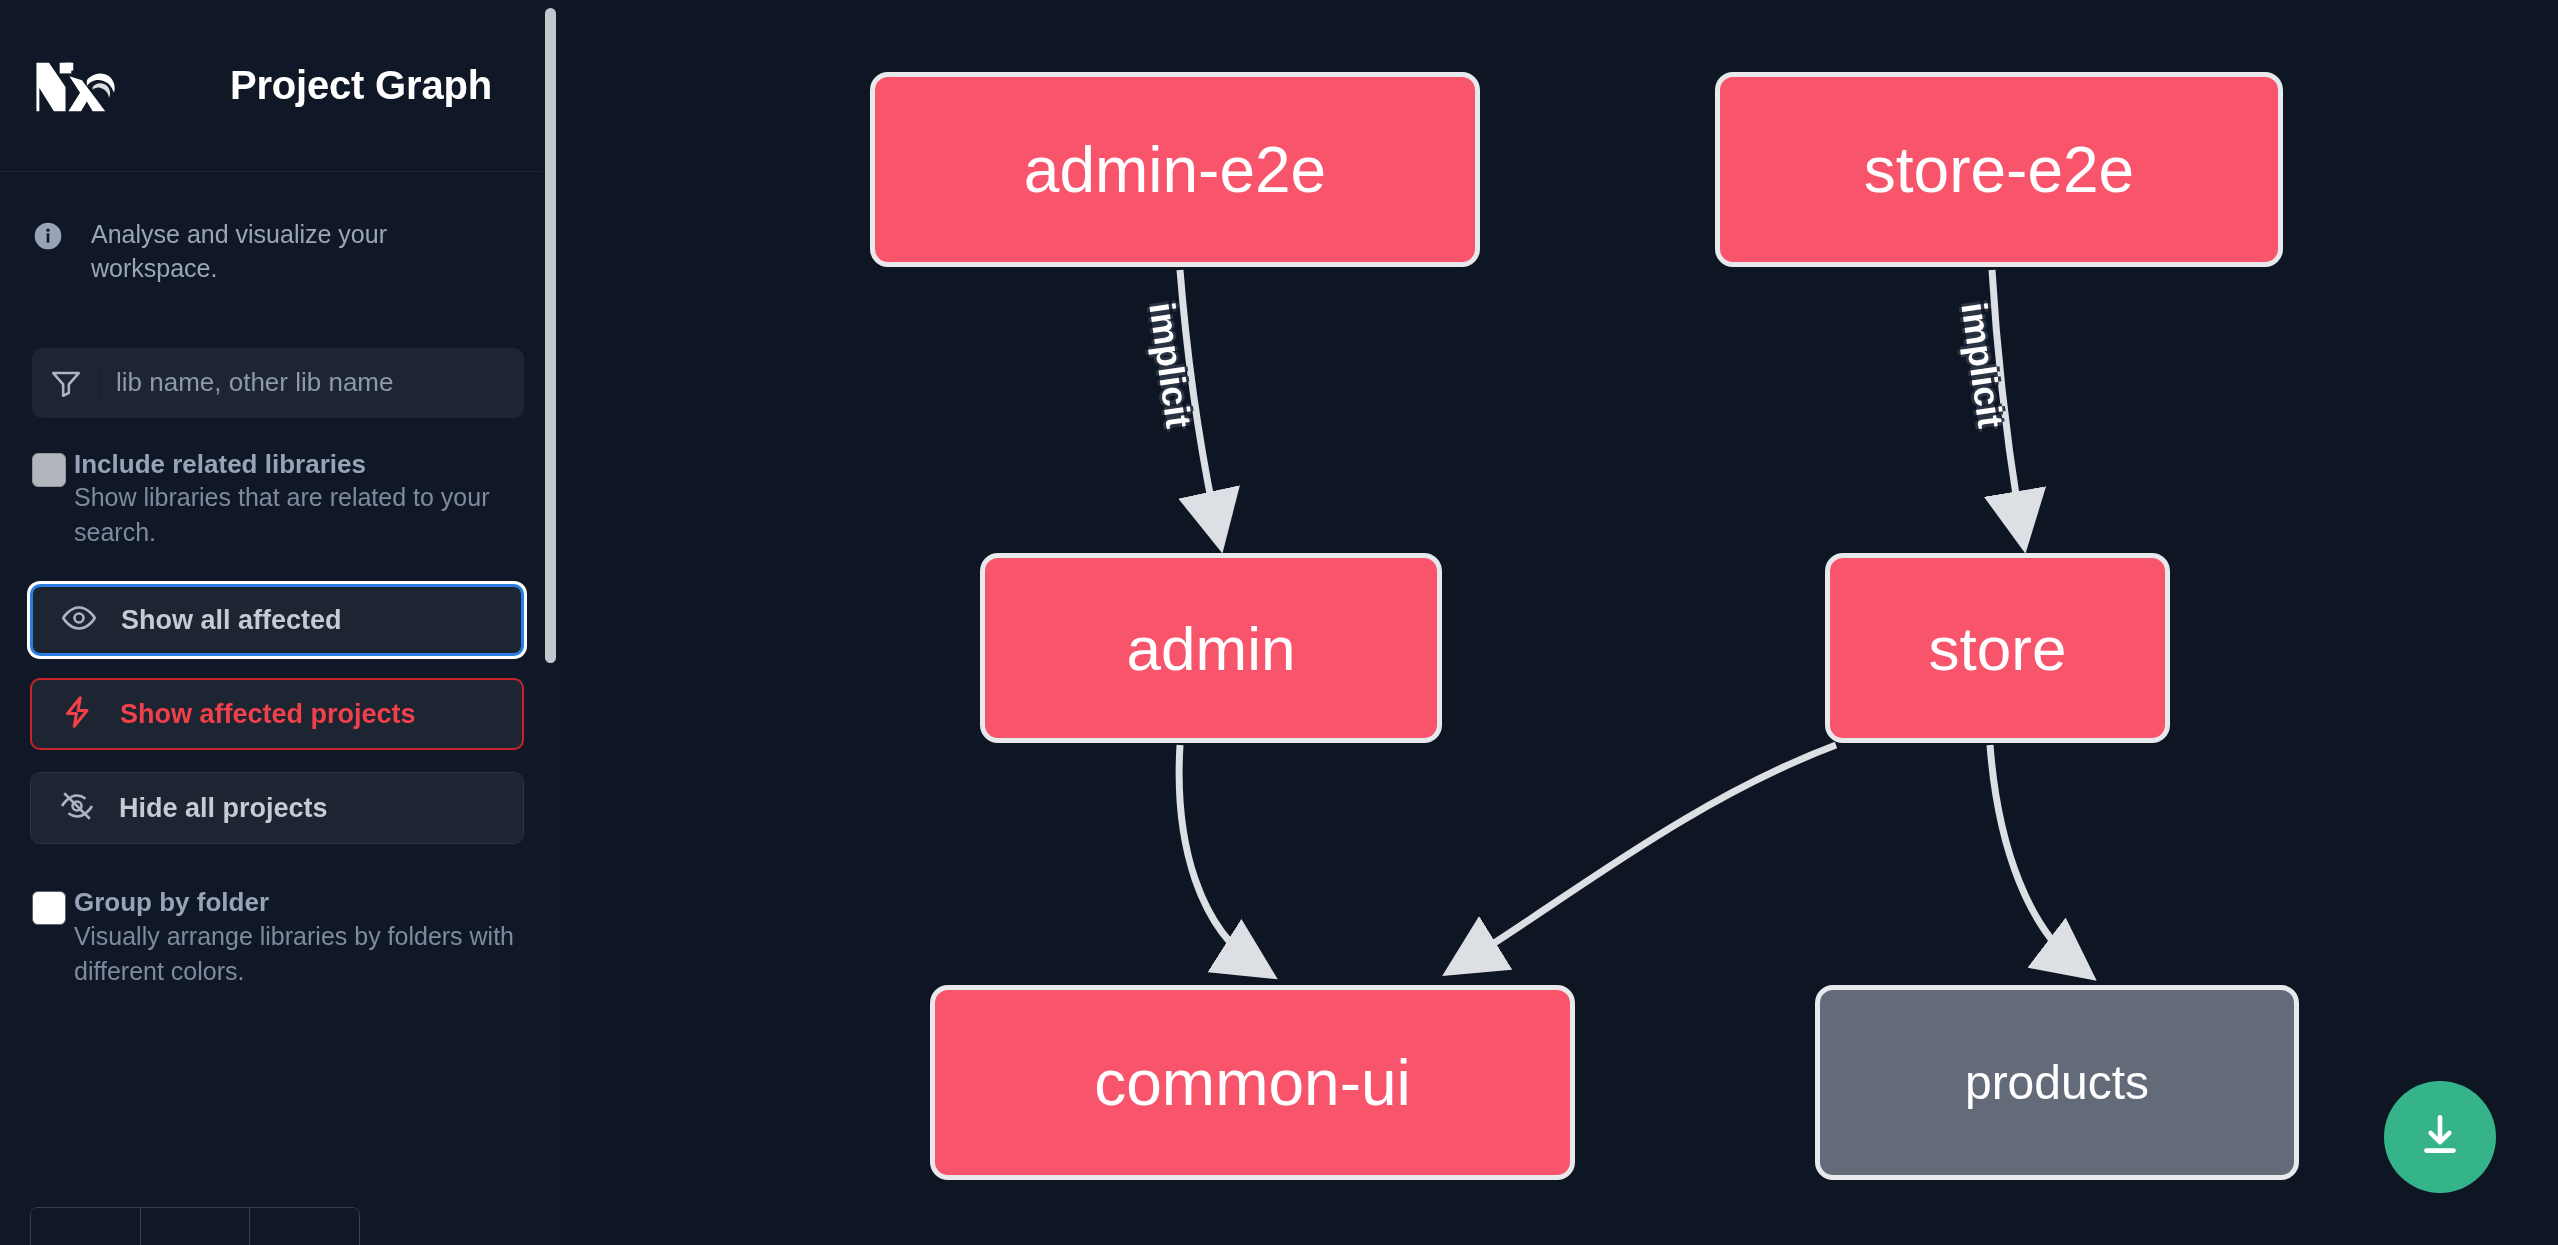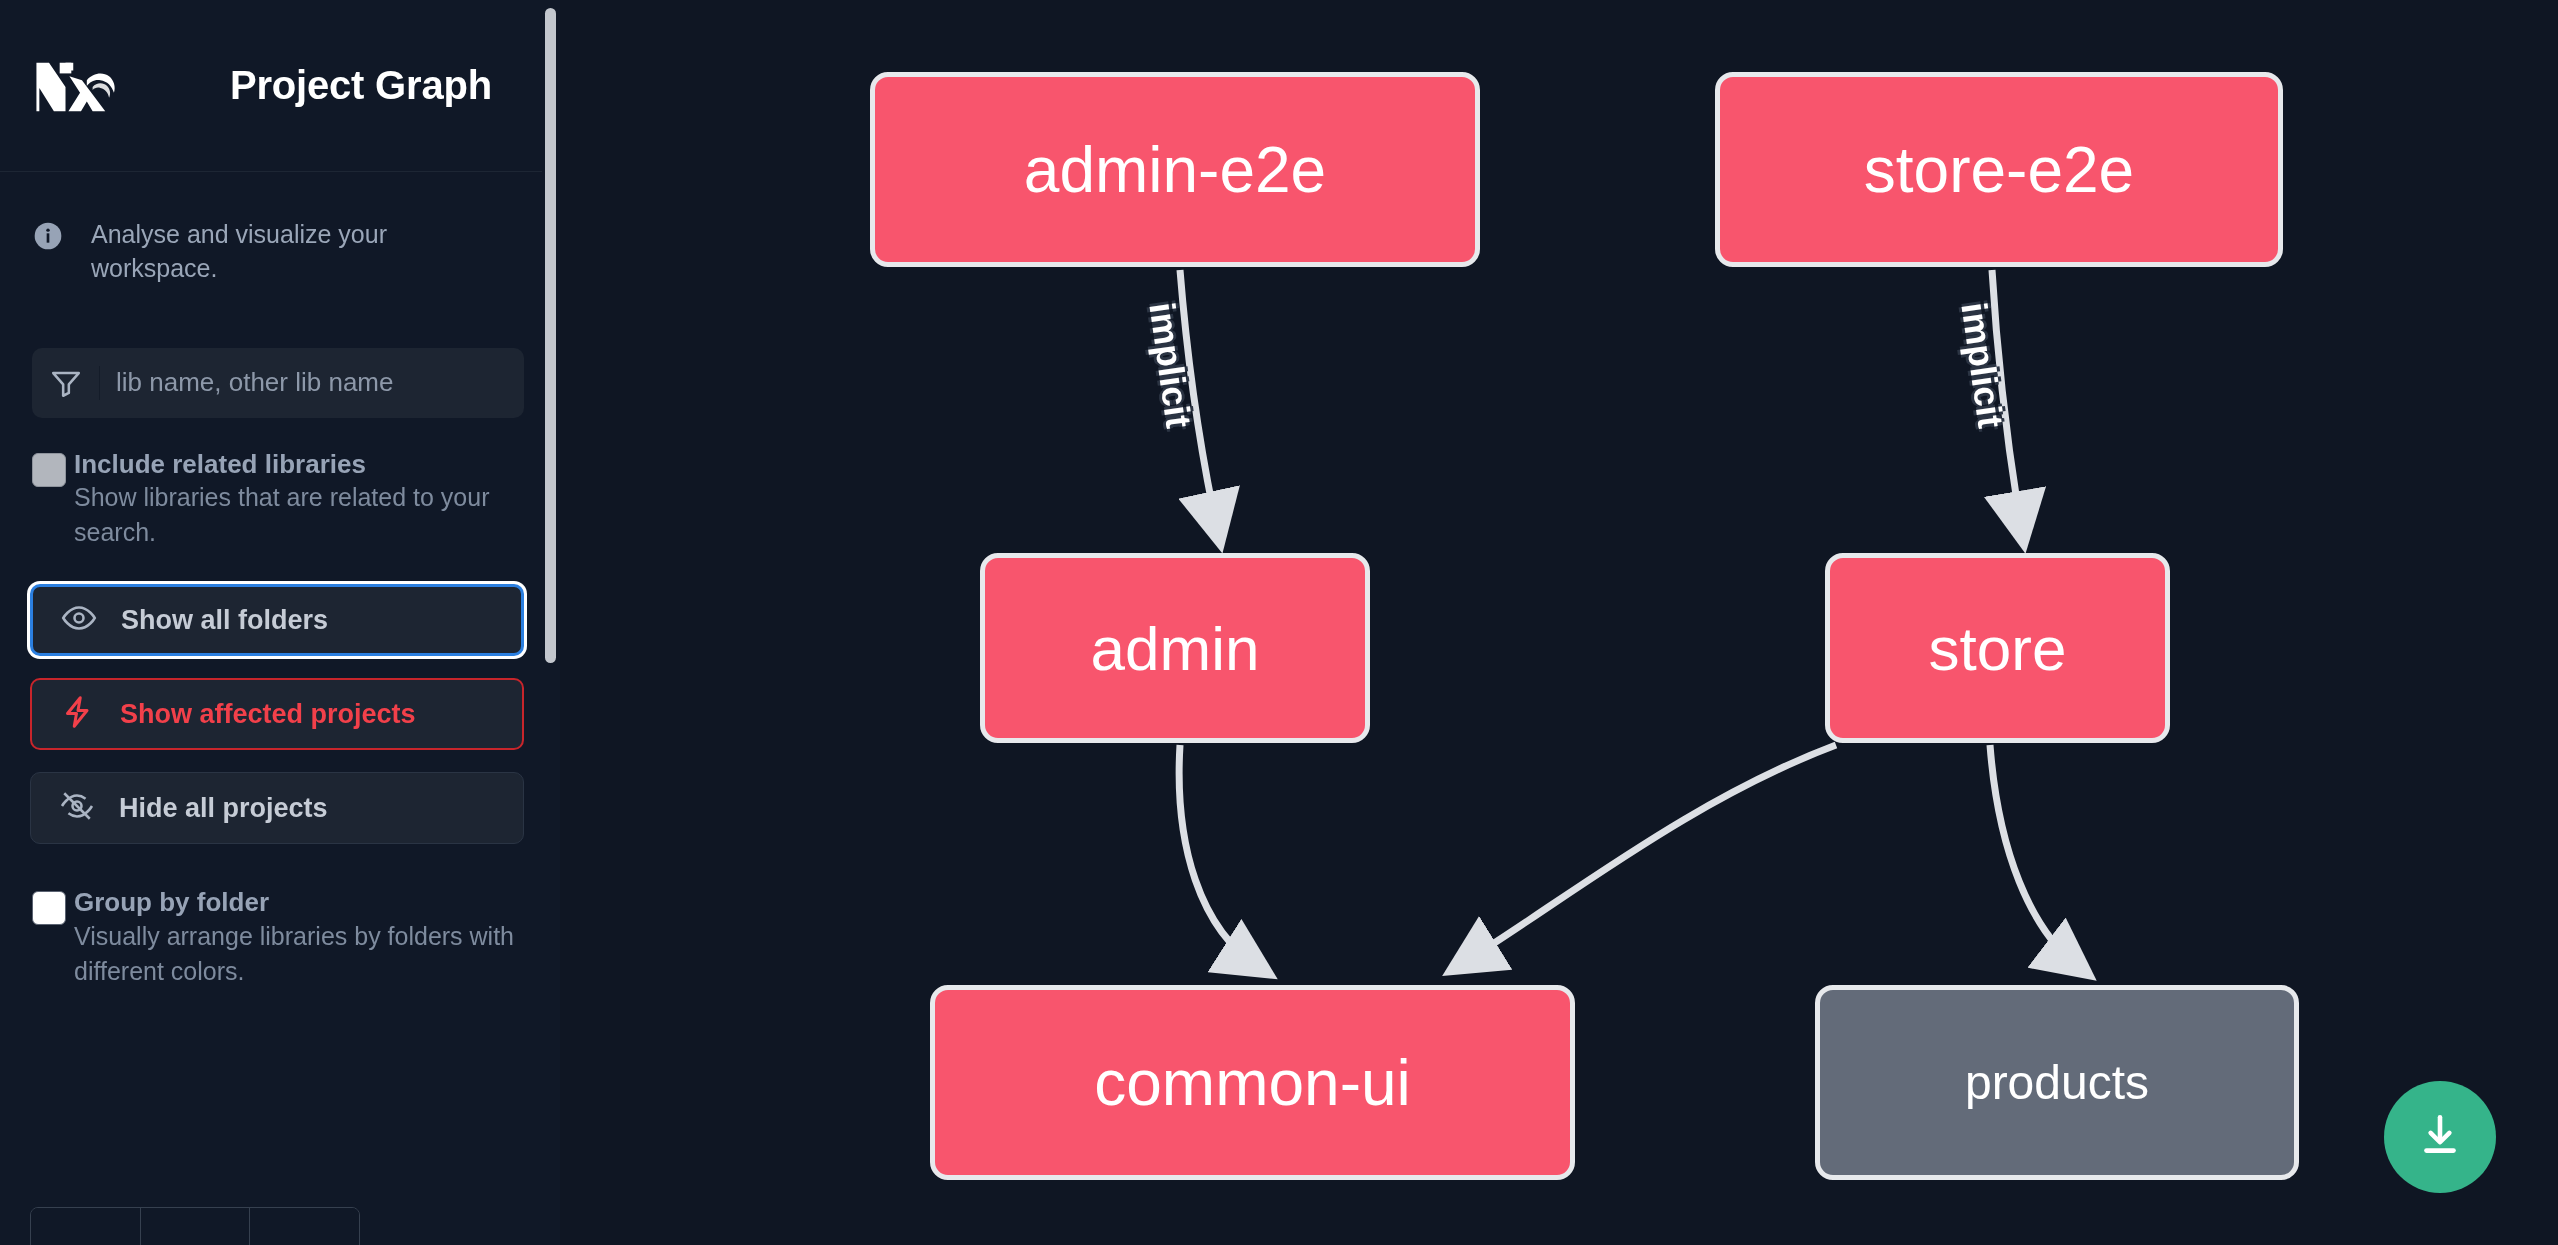--- a/index.html
+++ b/index.html
@@ -188,21 +188,21 @@
 
     <div class="btn-stack">
 
       <div class="gbtn focused">
         <span>
           <svg width="36" height="36" viewBox="0 0 24 24" fill="none" stroke="#aab4c3" stroke-width="1.7">
             <path d="M1.5 12s4-7 10.5-7 10.5 7 10.5 7-4 7-10.5 7S1.5 12 1.5 12z"></path>
             <circle cx="12" cy="12" r="3"></circle>
           </svg>
         </span>
-        <span class="lbl">Show all folders</span>
+        <span class="lbl">Show all affected</span>
       </div>
 
       <div class="gbtn danger">
         <span>
           <svg width="36" height="36" viewBox="0 0 24 24" fill="none" stroke="#f2404a" stroke-width="2" stroke-linejoin="round">
             <path d="M13.5 2.5 5 13h6l-1.5 8.5L18 11h-6z"></path>
           </svg>
         </span>
         <span class="lbl">Show affected projects</span>
       </div>
@@ -264,21 +264,21 @@
                 text-shadow:-3px 0 #2b3443,3px 0 #2b3443,0 -3px #2b3443,0 3px #2b3443;">implicit</div>
 
     <div style="position:absolute;left:1434px;top:300px;transform:rotate(82deg);transform-origin:left top;
                 color:#ffffff;font-size:36px;font-weight:700;
                 text-shadow:-3px 0 #2b3443,3px 0 #2b3443,0 -3px #2b3443,0 3px #2b3443;">implicit</div>
 
     <div class="node pink" style="left:310px;top:72px;width:610px;height:195px;font-size:64px;">admin-e2e</div>
 
     <div class="node pink" style="left:1155px;top:72px;width:568px;height:195px;font-size:64px;">store-e2e</div>
 
-    <div class="node pink" style="left:420px;top:553px;width:390px;height:190px;font-size:62px;">admin</div>
+    <div class="node pink" style="left:420px;top:553px;width:462px;height:190px;font-size:62px;">admin</div>
 
     <div class="node pink" style="left:1265px;top:553px;width:345px;height:190px;font-size:62px;text-align:right;">store</div>
 
     <div class="node pink" style="left:370px;top:985px;width:645px;height:195px;font-size:64px;">common-ui</div>
 
     <div class="node gray" style="left:1255px;top:985px;width:484px;height:195px;font-size:48px;">products</div>
 
     <button class="fab">
       <span>
         <svg width="50" height="50" viewBox="0 0 24 24" fill="none" stroke="#ffffff" stroke-width="2.2" stroke-linecap="round" stroke-linejoin="round">

